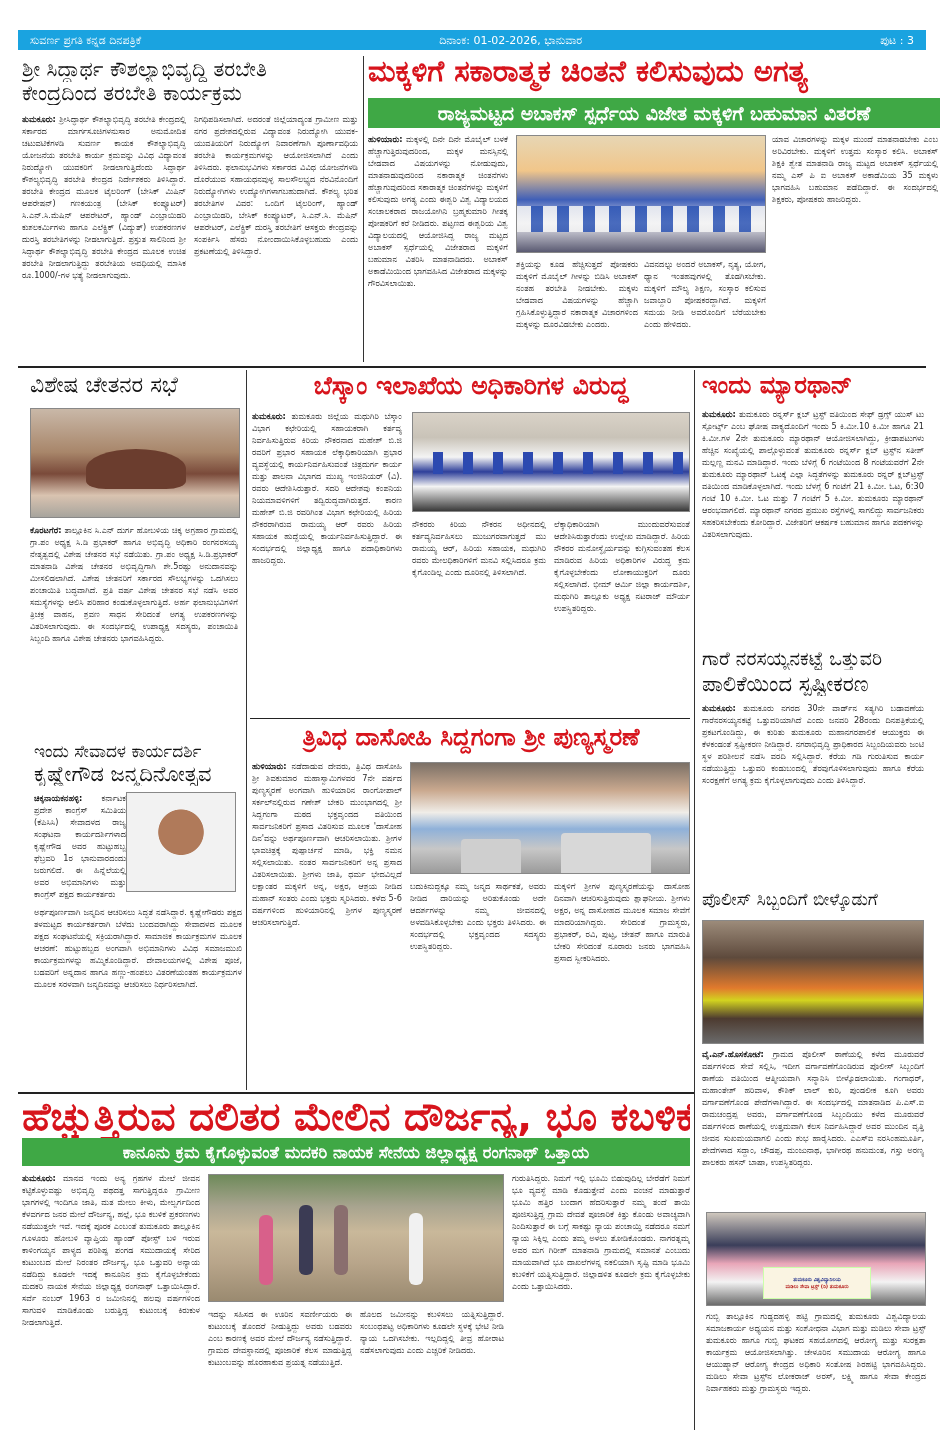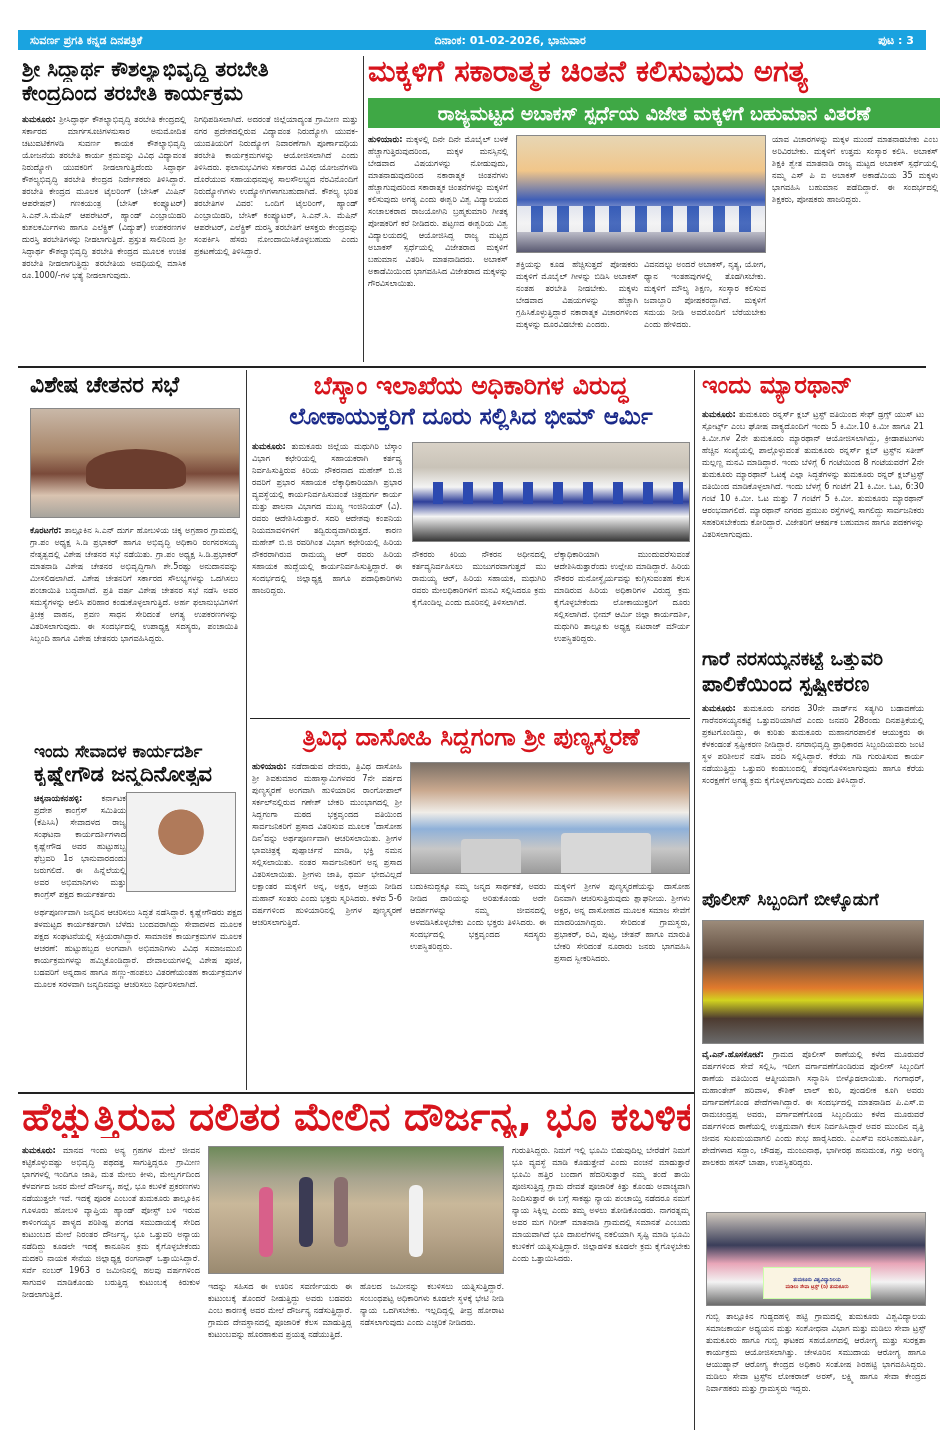--- a/index.html
+++ b/index.html
@@ -1,22 +1,22 @@
 <!DOCTYPE html>
 <html><head>
 <meta charset="utf-8">
 <style>
   html,body{margin:0;padding:0;background:#ffffff;}
   body{width:945px;height:1447px;position:relative;overflow:hidden;font-family:"DejaVu Sans",sans-serif;color:#1a1a1a;}
   .abs{position:absolute;box-sizing:border-box;}
   .topbar{left:18px;top:30px;width:908px;height:20px;background:#1aa3e0;color:#fff;font-size:11px;display:flex;align-items:center;justify-content:space-between;padding:0 12px;}
-  .topbar span{white-space:nowrap;font-weight:bold;}
+  .topbar span{white-space:nowrap;}
   .vrule{background:#333;width:1px;}
   .hrule{background:#222;height:2px;}
-  .hl-black{font-family:"DejaVu Sans",sans-serif;font-weight:bold;color:#111;line-height:1.15;}
+  .hl-black{font-family:"DejaVu Sans",sans-serif;font-weight:normal;color:#111;line-height:1.15;}
   .hl-red{font-family:"DejaVu Sans",sans-serif;font-weight:bold;color:#d7141c;line-height:1.1;}
   .hl-blue{font-family:"DejaVu Sans",sans-serif;font-weight:bold;color:#1b2a8a;line-height:1.1;}
   .green-band{background:#3fa845;color:#fff;font-weight:bold;display:flex;align-items:center;justify-content:center;white-space:nowrap;overflow:hidden;}
   .body-text{font-size:8.2px;line-height:12px;color:#2a2a2a;text-align:justify;overflow:hidden;}
   .body-text b{color:#111;}
   .photo{overflow:hidden;border:1px solid #888;}
   .fit{white-space:nowrap;overflow:hidden;}
 </style>
 </head>
 <body>
@@ -73,21 +73,20 @@
   <div class="hl-black fit" style="font-size:21px;">ಕೃಷ್ಣೇಗೌಡ ಜನ್ಮದಿನೋತ್ಸವ</div>
   <div style="display:flex;gap:0;margin-top:6px;">
     <div class="body-text" style="width:92px;height:112px;"><b>ಚಿಕ್ಕನಾಯಕನಹಳ್ಳಿ:</b> <span>ಕರ್ನಾಟಕ ಪ್ರದೇಶ ಕಾಂಗ್ರೆಸ್ ಸಮಿತಿಯ (ಕೆಪಿಸಿಸಿ) ಸೇವಾದಳದ ರಾಜ್ಯ ಸಂಘಟನಾ ಕಾರ್ಯದರ್ಶಿಗಳಾದ ಕೃಷ್ಣೇಗೌಡ ಅವರ ಹುಟ್ಟುಹಬ್ಬ ಫೆಬ್ರವರಿ 1ರ ಭಾನುವಾರದಂದು ಜರುಗಲಿದೆ. ಈ ಹಿನ್ನೆಲೆಯಲ್ಲಿ ಅವರ ಅಭಿಮಾನಿಗಳು ಮತ್ತು ಕಾಂಗ್ರೆಸ್ ಪಕ್ಷದ ಕಾರ್ಯಕರ್ತರು</span></div>
     <div class="photo" style="width:108px;height:98px;background:radial-gradient(circle at 50% 40%,#b07a5a 0 28%,#f2f2f2 29%);"></div>
   </div>
   <div class="body-text" style="width:208px;height:118px;margin-top:2px;"><span>ಅರ್ಥಪೂರ್ಣವಾಗಿ ಜನ್ಮದಿನ ಆಚರಿಸಲು ಸಿದ್ಧತೆ ನಡೆಸಿದ್ದಾರೆ. ಕೃಷ್ಣೇಗೌಡರು ಪಕ್ಷದ ತಳಮಟ್ಟದ ಕಾರ್ಯಕರ್ತರಾಗಿ ಬೆಳೆದು ಬಂದವರಾಗಿದ್ದು ಸೇವಾದಳದ ಮೂಲಕ ಪಕ್ಷದ ಸಂಘಟನೆಯಲ್ಲಿ ಸಕ್ರಿಯರಾಗಿದ್ದಾರೆ. ಸಾಮಾಜಿಕ ಕಾರ್ಯಕ್ರಮಗಳ ಮೂಲಕ ಆಚರಣೆ: ಹುಟ್ಟುಹಬ್ಬದ ಅಂಗವಾಗಿ ಅಭಿಮಾನಿಗಳು ವಿವಿಧ ಸಮಾಜಮುಖಿ ಕಾರ್ಯಕ್ರಮಗಳನ್ನು ಹಮ್ಮಿಕೊಂಡಿದ್ದಾರೆ. ದೇವಾಲಯಗಳಲ್ಲಿ ವಿಶೇಷ ಪೂಜೆ, ಬಡವರಿಗೆ ಅನ್ನದಾನ ಹಾಗೂ ಹಣ್ಣು-ಹಂಪಲು ವಿತರಣೆಯಂತಹ ಕಾರ್ಯಕ್ರಮಗಳ ಮೂಲಕ ಸರಳವಾಗಿ ಜನ್ಮದಿನವನ್ನು ಆಚರಿಸಲು ನಿರ್ಧರಿಸಲಾಗಿದೆ.</span></div>
 </div>
 
 <div class="abs" style="left:252px;top:372px;width:438px;">
   <div class="hl-red fit" style="font-size:25px;height:32px;text-align:center;">ಬೆಸ್ಕಾಂ ಇಲಾಖೆಯ ಅಧಿಕಾರಿಗಳ ವಿರುದ್ಧ</div>
-  <div class="hl-blue fit" style="font-size:23px;height:30px;text-align:center;">ಲೋಕಾಯುಕ್ತರಿಗೆ ದೂರು ಸಲ್ಲಿಸಿದ ಭೀಮ್ ಆರ್ಮಿ</div>
   <div style="position:relative;height:276px;margin-top:6px;">
     <div class="abs body-text" style="left:0;top:0;width:150px;height:276px;"><b>ತುಮಕೂರು:</b> <span>ತುಮಕೂರು ಜಿಲ್ಲೆಯ ಮಧುಗಿರಿ ಬೆಸ್ಕಾಂ ವಿಭಾಗ ಕಛೇರಿಯಲ್ಲಿ ಸಹಾಯಕರಾಗಿ ಕರ್ತವ್ಯ ನಿರ್ವಹಿಸುತ್ತಿರುವ ಕಿರಿಯ ನೌಕರನಾದ ಮಹೇಶ್ ಬಿ.ಜಿ ರವರಿಗೆ ಪ್ರಭಾರ ಸಹಾಯಕ ಲೆಕ್ಕಾಧಿಕಾರಿಯಾಗಿ ಪ್ರಭಾರ ವ್ಯವಸ್ಥೆಯಲ್ಲಿ ಕಾರ್ಯನಿರ್ವಹಿಸುವಂತೆ ಚಿತ್ರದುರ್ಗ ಕಾರ್ಯ ಮತ್ತು ಪಾಲನಾ ವಿಭಾಗದ ಮುಖ್ಯ ಇಂಜಿನಿಯರ್ (ವಿ). ರವರು ಆದೇಶಿಸಿರುತ್ತಾರೆ. ಸದರಿ ಆದೇಶವು ಕಂಪನಿಯ ನಿಯಮಾವಳಿಗಳಿಗೆ ತದ್ವಿರುದ್ಧವಾಗಿರುತ್ತದೆ. ಕಾರಣ ಮಹೇಶ್ ಬಿ.ಜಿ ರವರಿಗಿಂತ ವಿಭಾಗ ಕಛೇರಿಯಲ್ಲಿ ಹಿರಿಯ ನೌಕರರಾಗಿರುವ ರಾಮಯ್ಯ ಆರ್ ರವರು ಹಿರಿಯ ಸಹಾಯಕ ಹುದ್ದೆಯಲ್ಲಿ ಕಾರ್ಯನಿರ್ವಹಿಸುತ್ತಿದ್ದಾರೆ. ಈ ಸಂದರ್ಭದಲ್ಲಿ ಜಿಲ್ಲಾಧ್ಯಕ್ಷ ಹಾಗೂ ಪದಾಧಿಕಾರಿಗಳು ಹಾಜರಿದ್ದರು.</span></div>
     <div class="abs photo" style="left:160px;top:2px;width:278px;height:100px;background:linear-gradient(180deg,#d9d2c7 0%,#c9c3b8 25%,#f4f4f4 45%,#2e3f9a 60%,#f3f3f3 75%,#3a3a3a 100%);">
       <div style="position:absolute;left:0;right:0;top:40%;height:22px;background:repeating-linear-gradient(90deg,transparent 0 20px,#2c49b0 20px 30px);"></div>
     </div>
     <div class="abs body-text" style="left:160px;top:108px;width:134px;height:168px;"><span>ನೌಕರರು ಕಿರಿಯ ನೌಕರನ ಅಧೀನದಲ್ಲಿ ಕರ್ತವ್ಯನಿರ್ವಹಿಸಲು ಮುಜುಗರವಾಗುತ್ತದೆ ಮು ರಾಮಯ್ಯ ಆರ್, ಹಿರಿಯ ಸಹಾಯಕ, ಮಧುಗಿರಿ ರವರು ಮೇಲಧಿಕಾರಿಗಳಿಗೆ ಮನವಿ ಸಲ್ಲಿಸಿದರೂ ಕ್ರಮ ಕೈಗೊಂಡಿಲ್ಲ ಎಂದು ದೂರಿನಲ್ಲಿ ತಿಳಿಸಲಾಗಿದೆ.</span></div>
     <div class="abs body-text" style="left:302px;top:108px;width:136px;height:168px;"><span>ಲೆಕ್ಕಾಧಿಕಾರಿಯಾಗಿ ಮುಂದುವರೆಸುವಂತೆ ಆದೇಶಿಸಿರುತ್ತಾರೆಂದು ಉಲ್ಲೇಖ ಮಾಡಿದ್ದಾರೆ. ಹಿರಿಯ ನೌಕರರ ಮನೋಸ್ಥೈರ್ಯವನ್ನು ಕುಗ್ಗಿಸುವಂತಹ ಕೆಲಸ ಮಾಡಿರುವ ಹಿರಿಯ ಅಧಿಕಾರಿಗಳ ವಿರುದ್ಧ ಕ್ರಮ ಕೈಗೊಳ್ಳಬೇಕೆಂದು ಲೋಕಾಯುಕ್ತರಿಗೆ ದೂರು ಸಲ್ಲಿಸಲಾಗಿದೆ. ಭೀಮ್ ಆರ್ಮಿ ಜಿಲ್ಲಾ ಕಾರ್ಯದರ್ಶಿ, ಮಧುಗಿರಿ ತಾಲ್ಲೂಕು ಅಧ್ಯಕ್ಷ ನಟರಾಜ್ ಮೌರ್ಯ ಉಪಸ್ಥಿತರಿದ್ದರು.</span></div>
   </div>
 </div>
 
@@ -126,20 +125,21 @@
     <div style="position:absolute;left:56px;top:54px;width:106px;height:30px;background:#faf4e2;border:1px solid #cfa;display:flex;flex-direction:column;align-items:center;justify-content:center;">
       <span style="font-size:5px;font-weight:bold;color:#1b2a8a;white-space:nowrap;">ತುಮಕೂರು ವಿಶ್ವವಿದ್ಯಾನಿಲಯ</span>
       <span style="font-size:5px;font-weight:bold;color:#b01010;white-space:nowrap;">ಮಡಿಲು ಸೇವಾ ಟ್ರಸ್ಟ್ (ರಿ) ತುಮಕೂರು</span>
     </div>
   </div>
   <div class="body-text" style="margin-top:4px;height:92px;"><span>ಗುಬ್ಬಿ ತಾಲ್ಲೂಕಿನ ಗುಡ್ಡದಹಳ್ಳಿ ಹಟ್ಟಿ ಗ್ರಾಮದಲ್ಲಿ ತುಮಕೂರು ವಿಶ್ವವಿದ್ಯಾಲಯ ಸಮಾಜಕಾರ್ಯ ಅಧ್ಯಯನ ಮತ್ತು ಸಂಶೋಧನಾ ವಿಭಾಗ ಮತ್ತು ಮಡಿಲು ಸೇವಾ ಟ್ರಸ್ಟ್ ತುಮಕೂರು ಹಾಗೂ ಗುಬ್ಬಿ ಘಟಕದ ಸಹಯೋಗದಲ್ಲಿ ಆರೋಗ್ಯ ಮತ್ತು ಸುರಕ್ಷತಾ ಕಾರ್ಯಕ್ರಮ ಆಯೋಜಿಸಲಾಗಿತ್ತು. ಚೇಳೂರಿನ ಸಮುದಾಯ ಆರೋಗ್ಯ ಹಾಗೂ ಆಯುಷ್ಮಾನ್ ಆರೋಗ್ಯ ಕೇಂದ್ರದ ಅಧಿಕಾರಿ ಸಂತೋಷ ಶಿರಹಟ್ಟಿ ಭಾಗವಹಿಸಿದ್ದರು. ಮಡಿಲು ಸೇವಾ ಟ್ರಸ್ಟ್‌ನ ಲೋಕರಾಜ್ ಅರಸ್, ಲಕ್ಷ್ಮಿ ಹಾಗೂ ಸೇವಾ ಕೇಂದ್ರದ ನಿರ್ವಾಹಕರು ಮತ್ತು ಗ್ರಾಮಸ್ಥರು ಇದ್ದರು.</span></div>
 </div>
 
 <div class="abs" style="left:22px;top:1096px;width:668px;">
   <div class="hl-red fit" style="font-size:39px;height:42px;text-align:center;">ಹೆಚ್ಚುತ್ತಿರುವ ದಲಿತರ ಮೇಲಿನ ದೌರ್ಜನ್ಯ, ಭೂ ಕಬಳಿಕೆ</div>
+  <div class="green-band" style="height:28px;font-size:16.5px;">ಕಾನೂನು ಕ್ರಮ ಕೈಗೊಳ್ಳುವಂತೆ ಮದಕರಿ ನಾಯಕ ಸೇನೆಯ ಜಿಲ್ಲಾಧ್ಯಕ್ಷ ರಂಗನಾಥ್ ಒತ್ತಾಯ</div>
   <div style="position:relative;height:268px;margin-top:6px;">
     <div class="abs body-text" style="left:0;top:0;width:178px;height:268px;"><b>ತುಮಕೂರು:</b> <span>ಮಾನವ ಇಂದು ಅನ್ಯ ಗ್ರಹಗಳ ಮೇಲೆ ಜೀವನ ಕಟ್ಟಿಕೊಳ್ಳುವಷ್ಟು ಅಭಿವೃದ್ಧಿ ಪಥದತ್ತ ಸಾಗುತ್ತಿದ್ದರೂ ಗ್ರಾಮೀಣ ಭಾಗಗಳಲ್ಲಿ ಇಂದಿಗೂ ಜಾತಿ, ಮತ ಮೇಲು ಕೀಳು, ಮೇಲ್ವರ್ಗದಿಂದ ಕೆಳವರ್ಗದ ಜನರ ಮೇಲೆ ದೌರ್ಜನ್ಯ, ಹಲ್ಲೆ, ಭೂ ಕಬಳಿಕೆ ಪ್ರಕರಣಗಳು ನಡೆಯುತ್ತಲೇ ಇವೆ. ಇದಕ್ಕೆ ಪೂರಕ ಎಂಬಂತೆ ತುಮಕೂರು ತಾಲ್ಲೂಕಿನ ಗೂಳೂರು ಹೋಬಳಿ ವ್ಯಾಪ್ತಿಯ ಹ್ಯಾಂಡ್ ಪೋಸ್ಟ್ ಬಳಿ ಇರುವ ಕಾಳಿಂಗಯ್ಯನ ಪಾಳ್ಯದ ಪರಿಶಿಷ್ಟ ಪಂಗಡ ಸಮುದಾಯಕ್ಕೆ ಸೇರಿದ ಕುಟುಂಬದ ಮೇಲೆ ನಿರಂತರ ದೌರ್ಜನ್ಯ, ಭೂ ಒತ್ತುವರಿ ಅನ್ಯಾಯ ನಡೆದಿದ್ದು ಕೂಡಲೇ ಇದಕ್ಕೆ ಕಾನೂನಿನ ಕ್ರಮ ಕೈಗೊಳ್ಳಬೇಕೆಂದು ಮದಕರಿ ನಾಯಕ ಸೇನೆಯ ಜಿಲ್ಲಾಧ್ಯಕ್ಷ ರಂಗನಾಥ್ ಒತ್ತಾಯಿಸಿದ್ದಾರೆ. ಸರ್ವೆ ನಂಬರ್ 1963 ರ ಜಮೀನಿನಲ್ಲಿ ಹಲವು ವರ್ಷಗಳಿಂದ ಸಾಗುವಳಿ ಮಾಡಿಕೊಂಡು ಬರುತ್ತಿದ್ದ ಕುಟುಂಬಕ್ಕೆ ಕಿರುಕುಳ ನೀಡಲಾಗುತ್ತಿದೆ.</span></div>
     <div class="abs photo" style="left:186px;top:2px;width:296px;height:128px;background:linear-gradient(180deg,#6e8a5a 0%,#a8a48f 25%,#c9b89a 45%,#b8a58a 70%,#9a8a70 100%);">
       <div style="position:absolute;left:50px;top:40px;width:14px;height:70px;background:#d8608a;border-radius:6px;"></div>
       <div style="position:absolute;left:90px;top:30px;width:14px;height:70px;background:#3b3b54;border-radius:6px;"></div>
       <div style="position:absolute;left:125px;top:30px;width:14px;height:70px;background:#8a6e6e;border-radius:6px;"></div>
       <div style="position:absolute;left:200px;top:38px;width:14px;height:72px;background:#f1f1f1;border-radius:6px;"></div>
     </div>
     <div class="abs body-text" style="left:186px;top:136px;width:144px;height:132px;"><span>ಇದನ್ನು ಸಹಿಸದ ಈ ಊರಿನ ಸವರ್ಣೀಯರು ಈ ಕುಟುಂಬಕ್ಕೆ ತೊಂದರೆ ನೀಡುತ್ತಿದ್ದು ಅವರು ಬಡವರು ಎಂಬ ಕಾರಣಕ್ಕೆ ಅವರ ಮೇಲೆ ದೌರ್ಜನ್ಯ ನಡೆಸುತ್ತಿದ್ದಾರೆ. ಗ್ರಾಮದ ದೇವಸ್ಥಾನದಲ್ಲಿ ಪೂಜಾರಿಕೆ ಕೆಲಸ ಮಾಡುತ್ತಿದ್ದ ಕುಟುಂಬವನ್ನು ಹೊರಹಾಕುವ ಪ್ರಯತ್ನ ನಡೆಯುತ್ತಿದೆ.</span></div>
     <div class="abs body-text" style="left:338px;top:136px;width:144px;height:132px;"><span>ಹೊಲದ ಜಮೀನನ್ನು ಕಬಳಿಸಲು ಯತ್ನಿಸುತ್ತಿದ್ದಾರೆ. ಸಂಬಂಧಪಟ್ಟ ಅಧಿಕಾರಿಗಳು ಕೂಡಲೇ ಸ್ಥಳಕ್ಕೆ ಭೇಟಿ ನೀಡಿ ನ್ಯಾಯ ಒದಗಿಸಬೇಕು. ಇಲ್ಲದಿದ್ದಲ್ಲಿ ತೀವ್ರ ಹೋರಾಟ ನಡೆಸಲಾಗುವುದು ಎಂದು ಎಚ್ಚರಿಕೆ ನೀಡಿದರು.</span></div>

